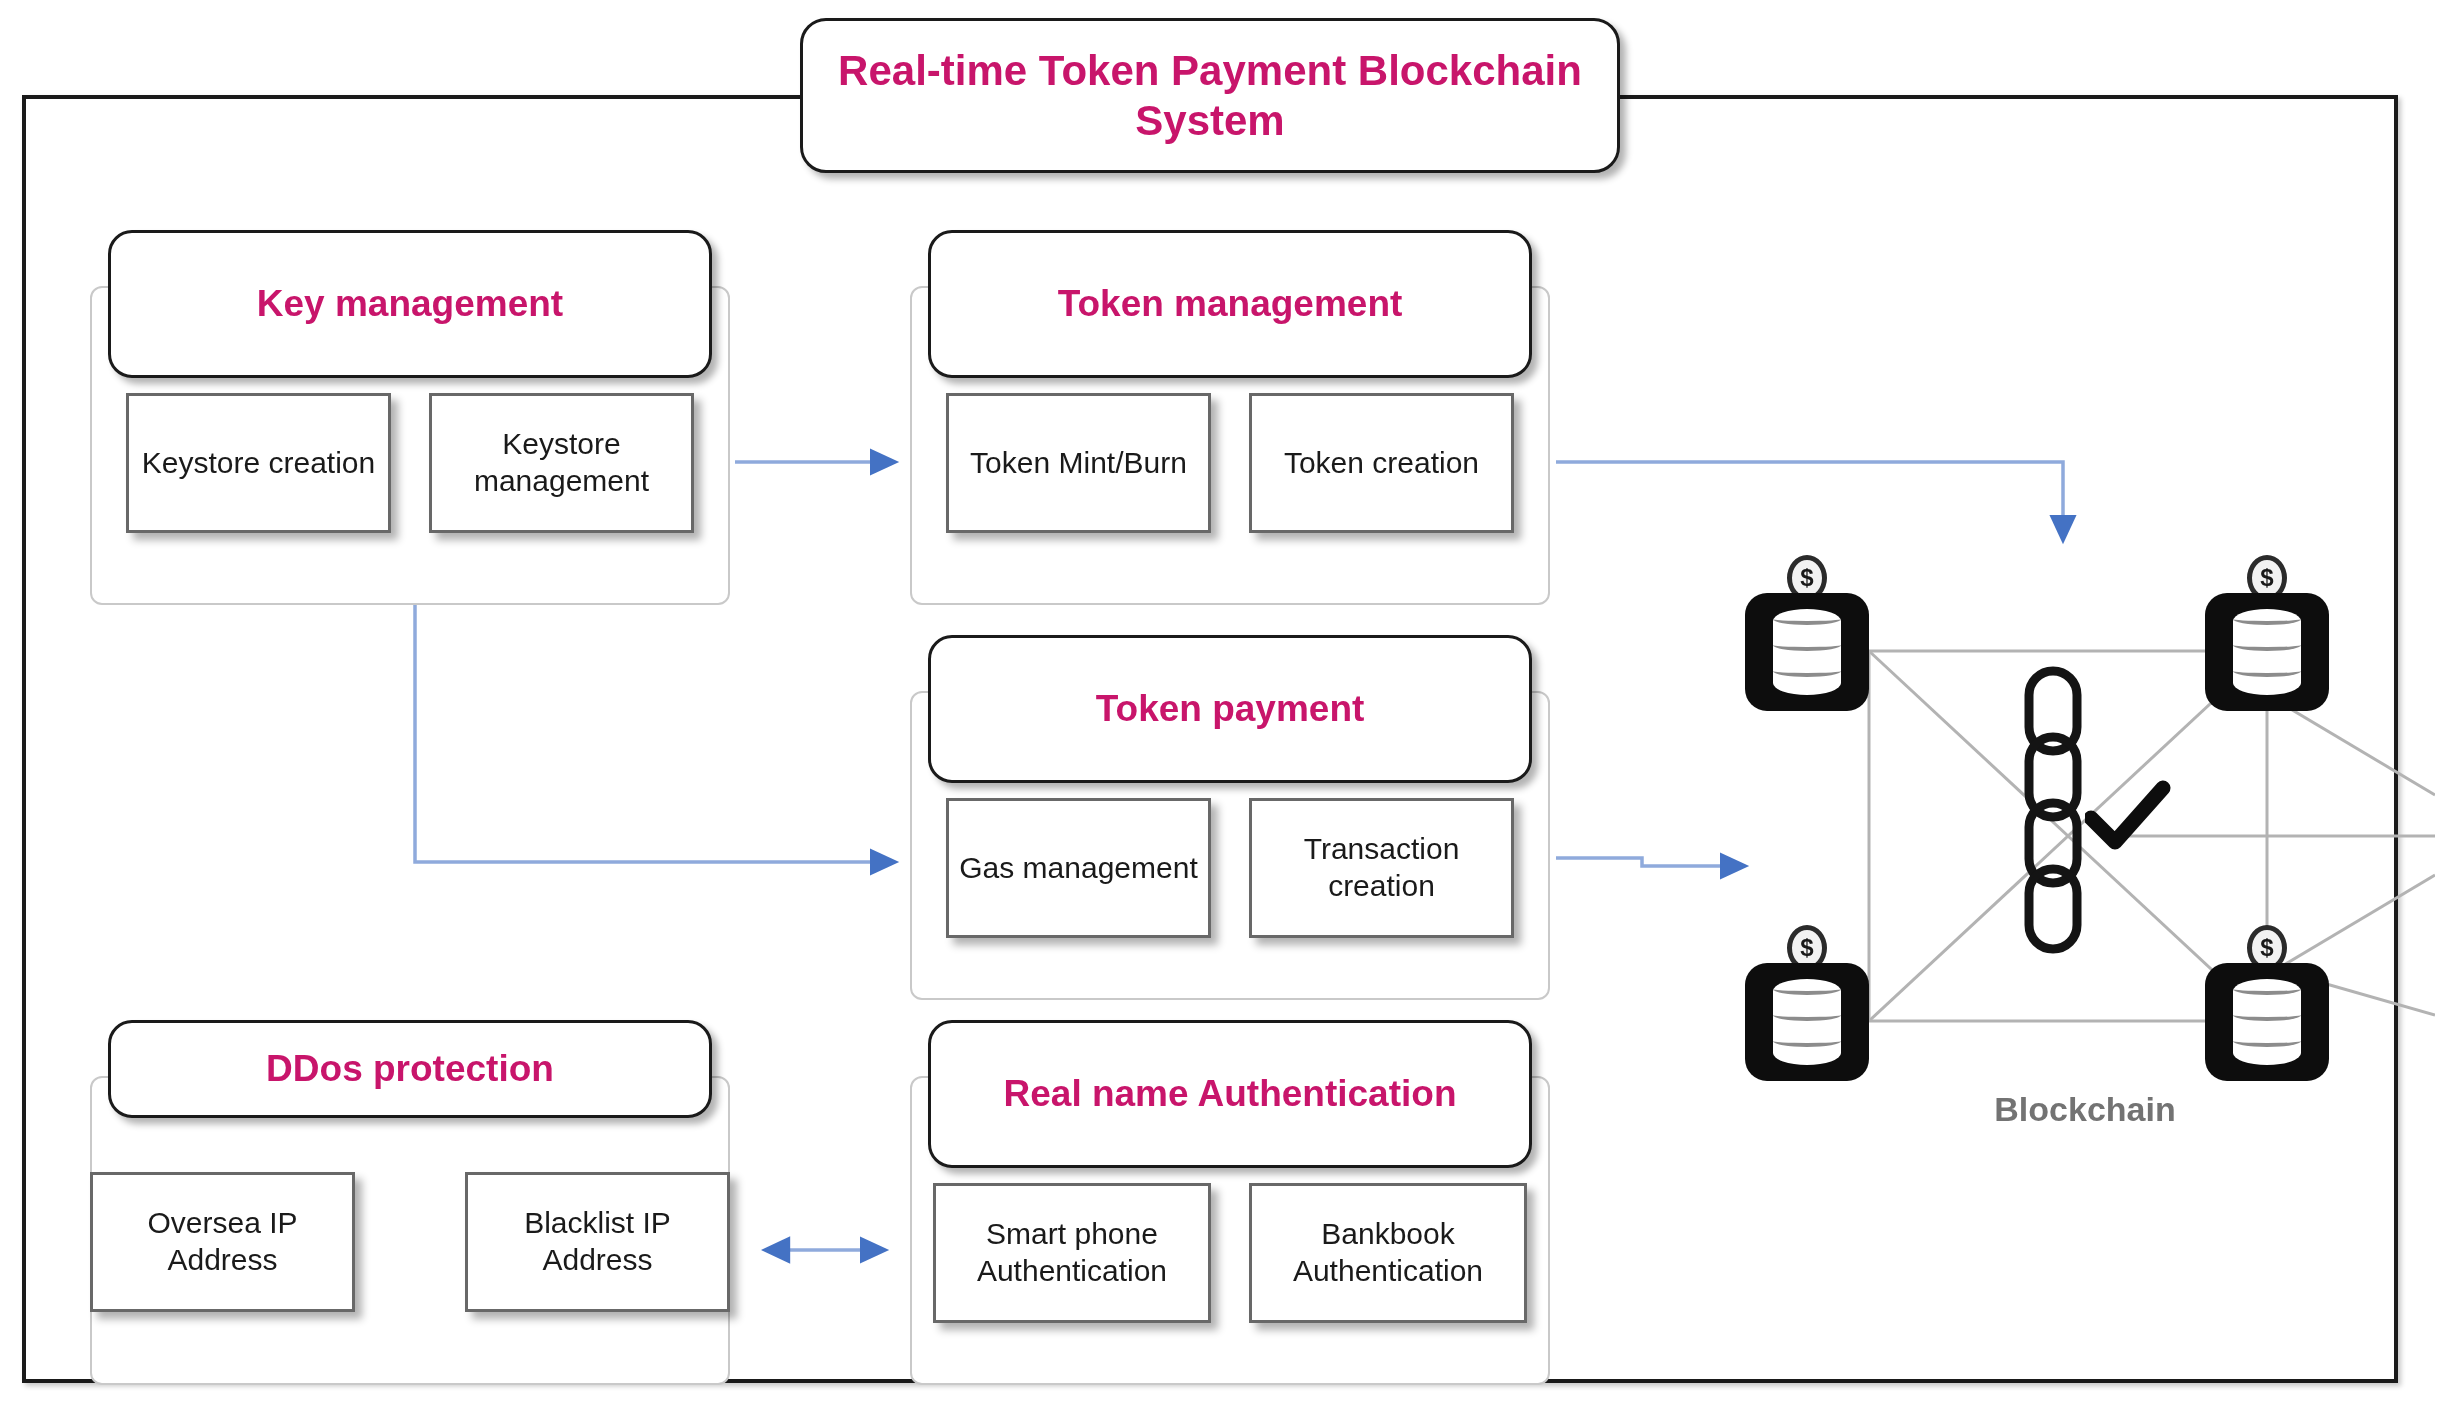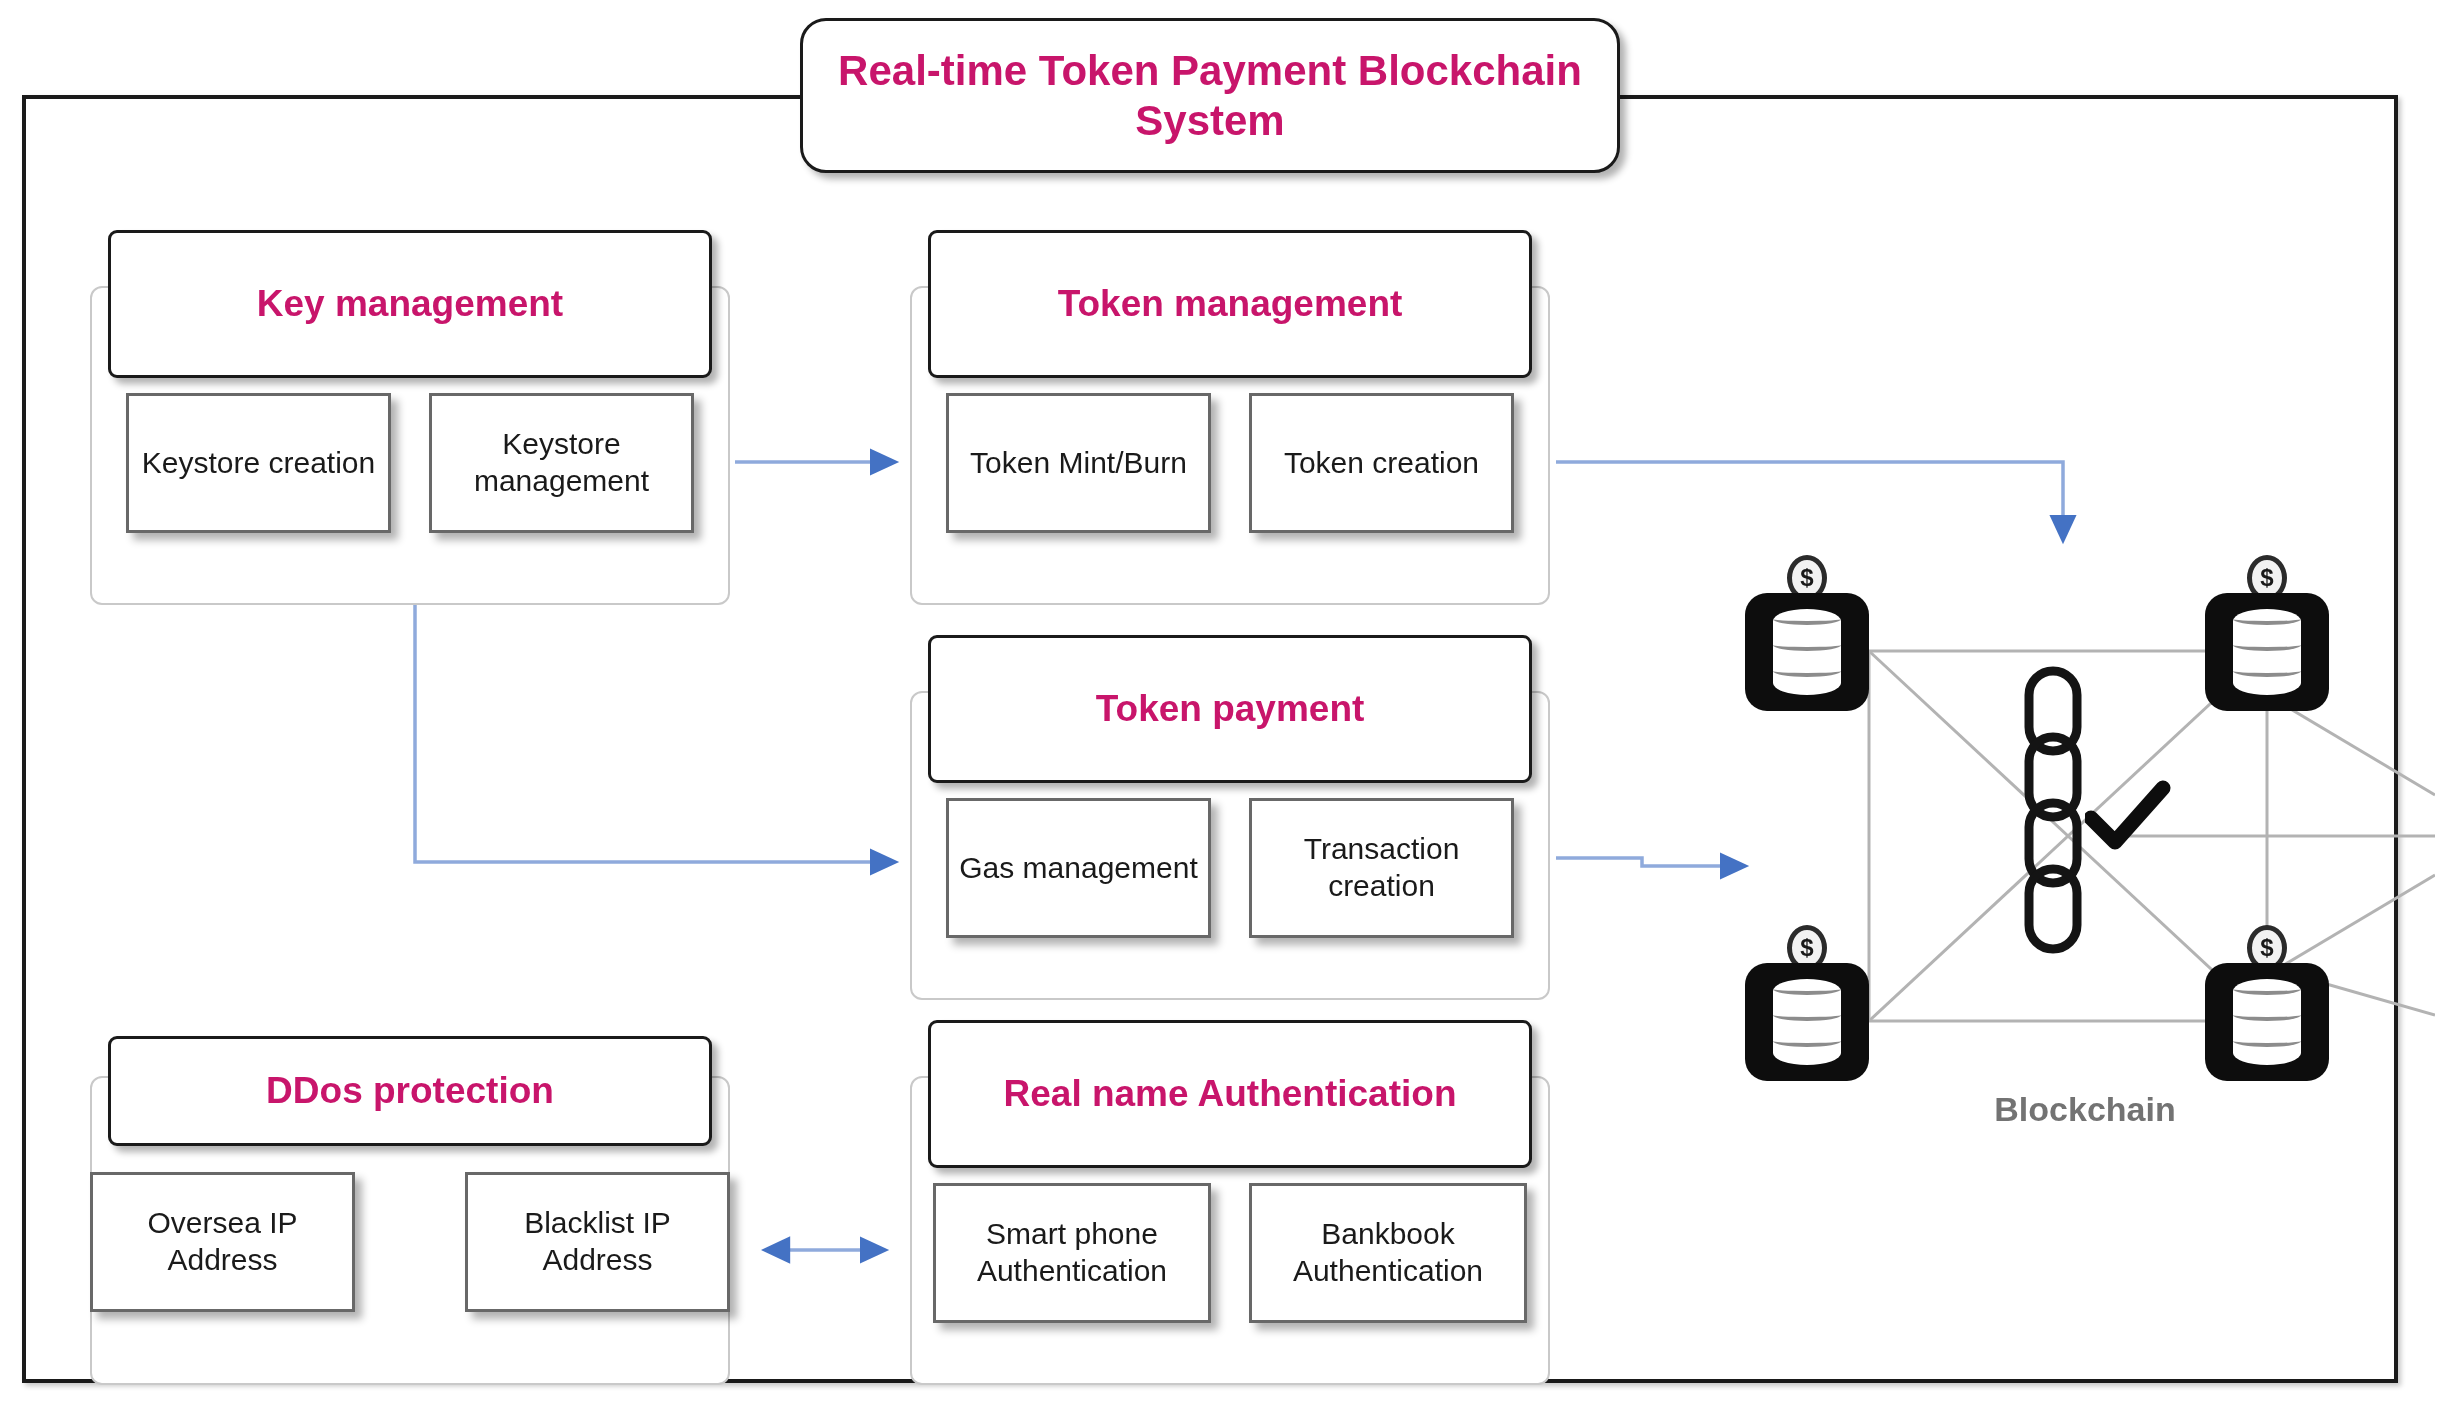--- a/index.html
+++ b/index.html
@@ -76,21 +76,21 @@
     box-sizing: border-box;
   }
   .module-header {
     position: absolute;
     left: 18px;
     top: 0;
     width: calc(100% - 36px);
     height: 148px;
     background: #ffffff;
     border: 3px solid #1a1a1a;
-    border-radius: 9px;
+    border-radius: 24px;
     box-sizing: border-box;
     box-shadow: 6px 6px 7px rgba(0,0,0,0.30);
     display: flex;
     align-items: center;
     justify-content: center;
     z-index: 4;
   }
   .module-header .module-title {
     color: #C8156B;
     font-weight: bold;
@@ -127,21 +127,21 @@
   }
   .sub-box.wide { width: 278px; }
 
   
   #mod-key        { left: 90px;   top: 230px;  width: 640px; height: 375px; }
   #mod-token-mgmt { left: 910px;  top: 230px;  width: 640px; height: 375px; }
   #mod-token-pay  { left: 910px;  top: 635px;  width: 640px; height: 365px; }
   #mod-ddos       { left: 90px;   top: 1020px; width: 640px; height: 365px; }
   #mod-realname   { left: 910px;  top: 1020px; width: 640px; height: 365px; }
 
-  #mod-ddos .module-header { height: 110px; margin-top: 16px; }
+  #mod-ddos .module-header { height: 98px; }
   #mod-ddos .module-items  { top: 152px; justify-content: space-between; }
 
   
   .connectors {
     position: absolute;
     left: 0; top: 0;
     width: 2441px;
     height: 1421px;
     z-index: 2;
     pointer-events: none;

